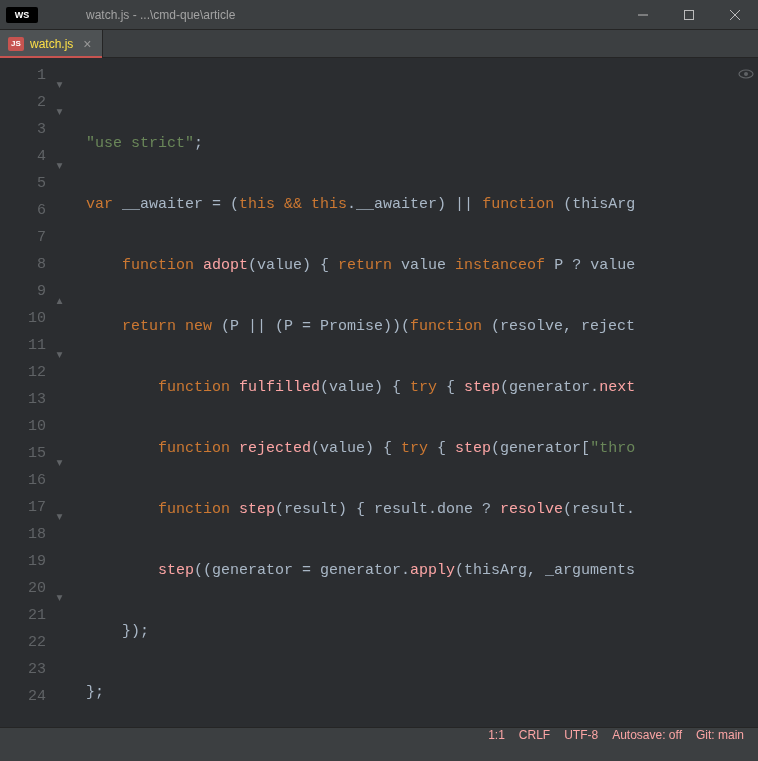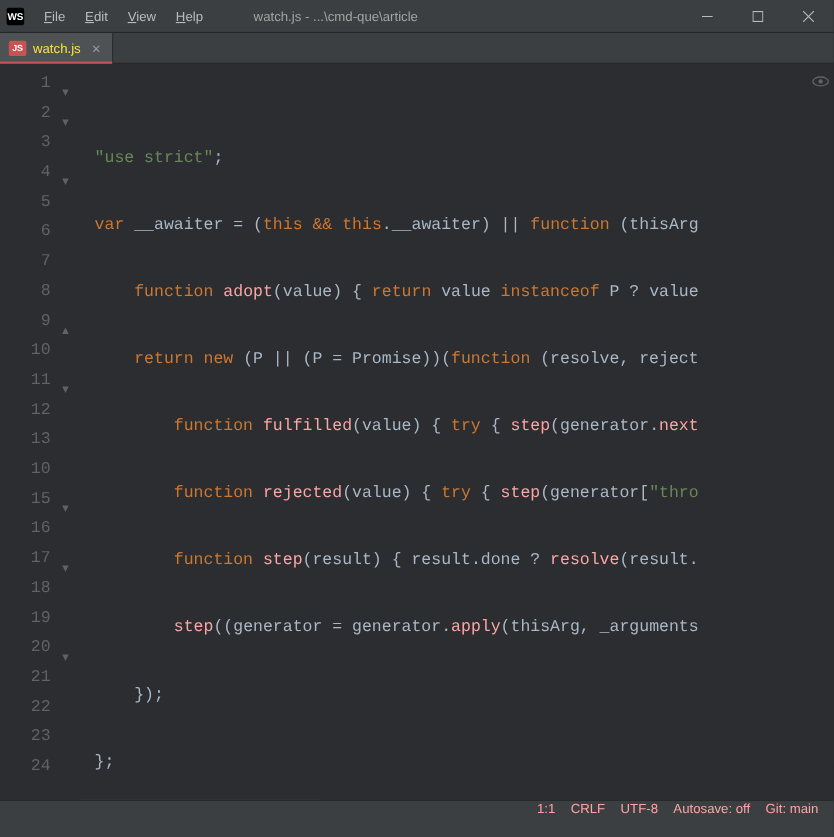--- a/index.html
+++ b/index.html
@@ -17,21 +17,21 @@
 
 .titlebar {
   height: 30px;
   background: #3c3f41;
   display: flex;
   align-items: center;
   padding: 0 0 0 6px;
   border-bottom: 1px solid #252525;
 }
 .app-icon {
-  width: 16px; height: 16px;
+  width: 32px; height: 16px;
   background: #000;
   color: #fff;
   font-size: 9px;
   font-weight: bold;
   display: flex;
   align-items: center;
   justify-content: center;
   margin-right: 10px;
   border-radius: 2px;
 }
@@ -191,26 +191,20 @@
   color: #fca5a5;
   border-top: 1px solid #252525;
 }
 .status-item { cursor: pointer; }
 </style>
 </head>
 <body>
 
 <div class="titlebar">
   <div class="app-icon">WS</div>
-  <div class="menu">
-    <div class="menu-item"><u>F</u>ile</div>
-    <div class="menu-item"><u>E</u>dit</div>
-    <div class="menu-item"><u>V</u>iew</div>
-    <div class="menu-item"><u>H</u>elp</div>
-  </div>
   <div class="title-path">watch.js - ...\cmd-que\article</div>
   <div class="win-controls">
     <div class="win-btn">
       <svg viewBox="0 0 10 10">
           <line x1="0" y1="5" x2="10" y2="5" stroke="currentColor" stroke-width="1"></line>
         </svg>
     </div>
     <div class="win-btn">
       <svg viewBox="0 0 10 10">
           <rect x="0.5" y="0.5" width="9" height="9" fill="none" stroke="currentColor" stroke-width="1"></rect>

